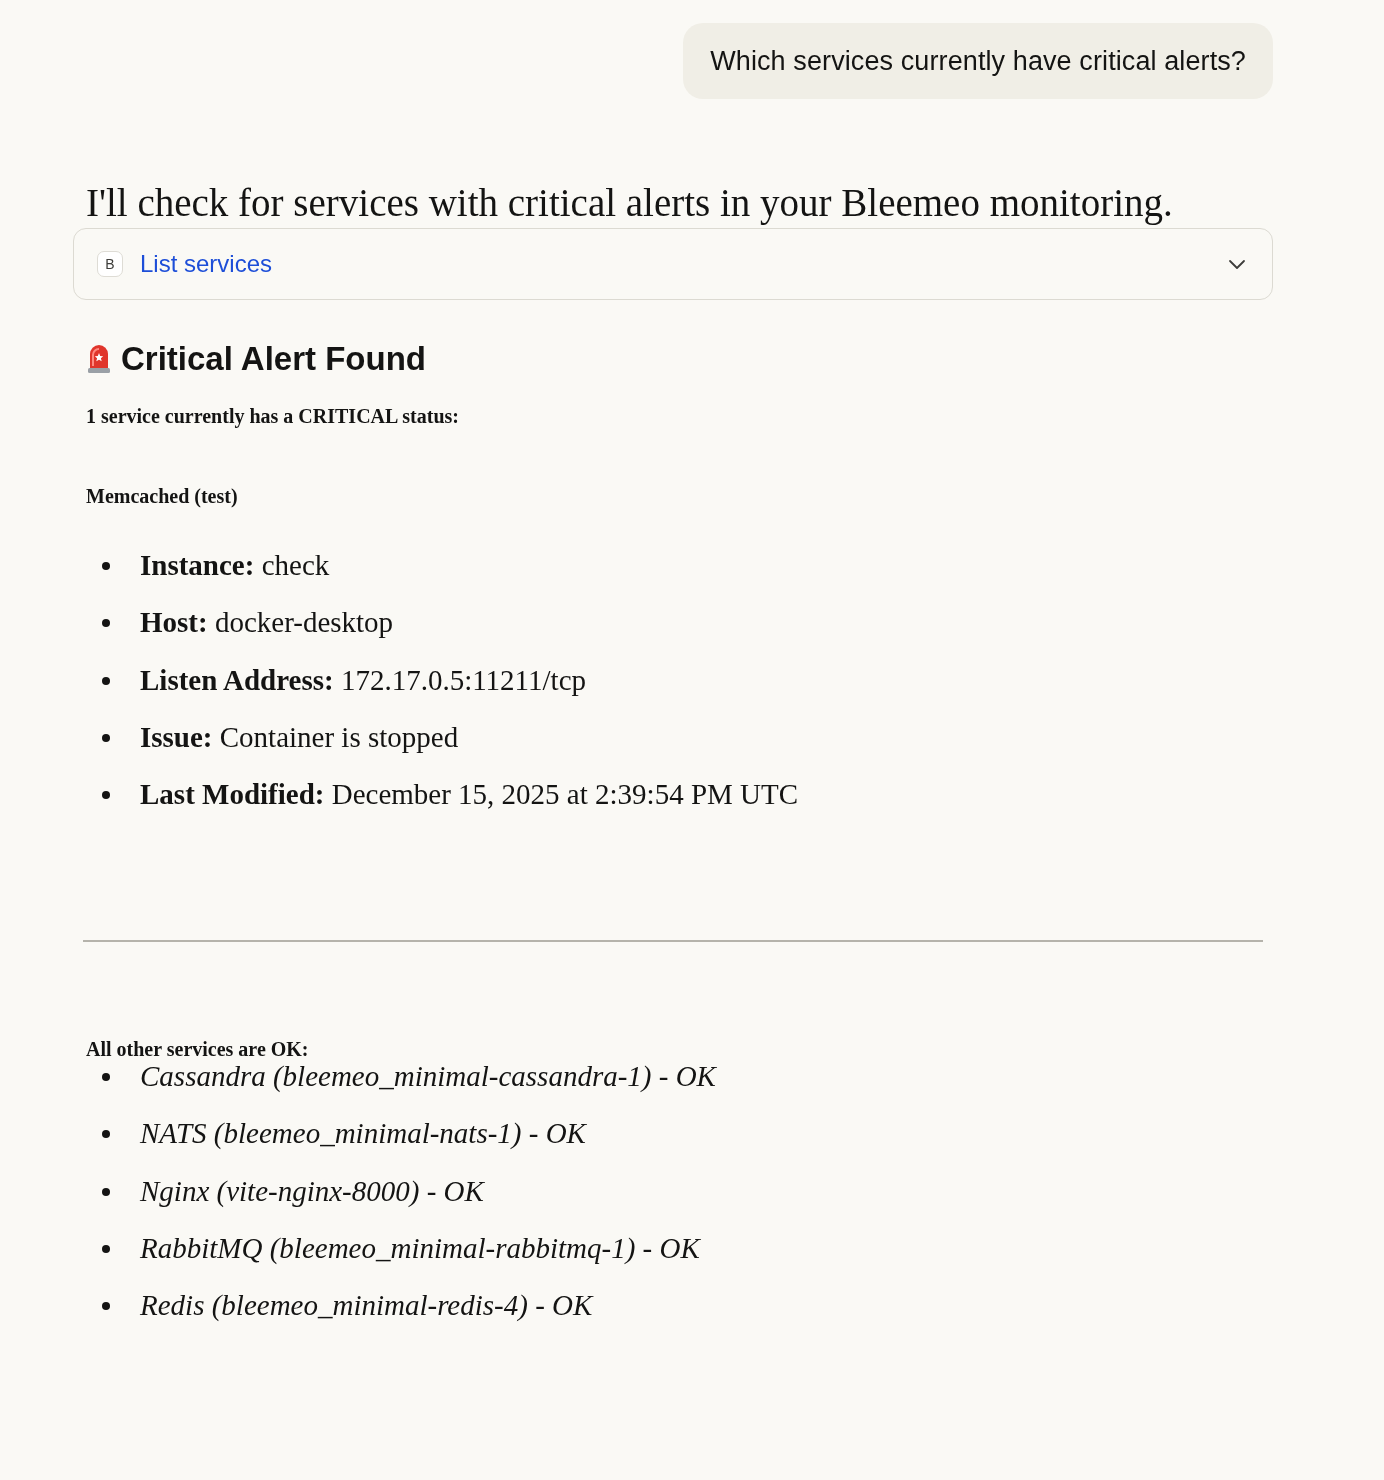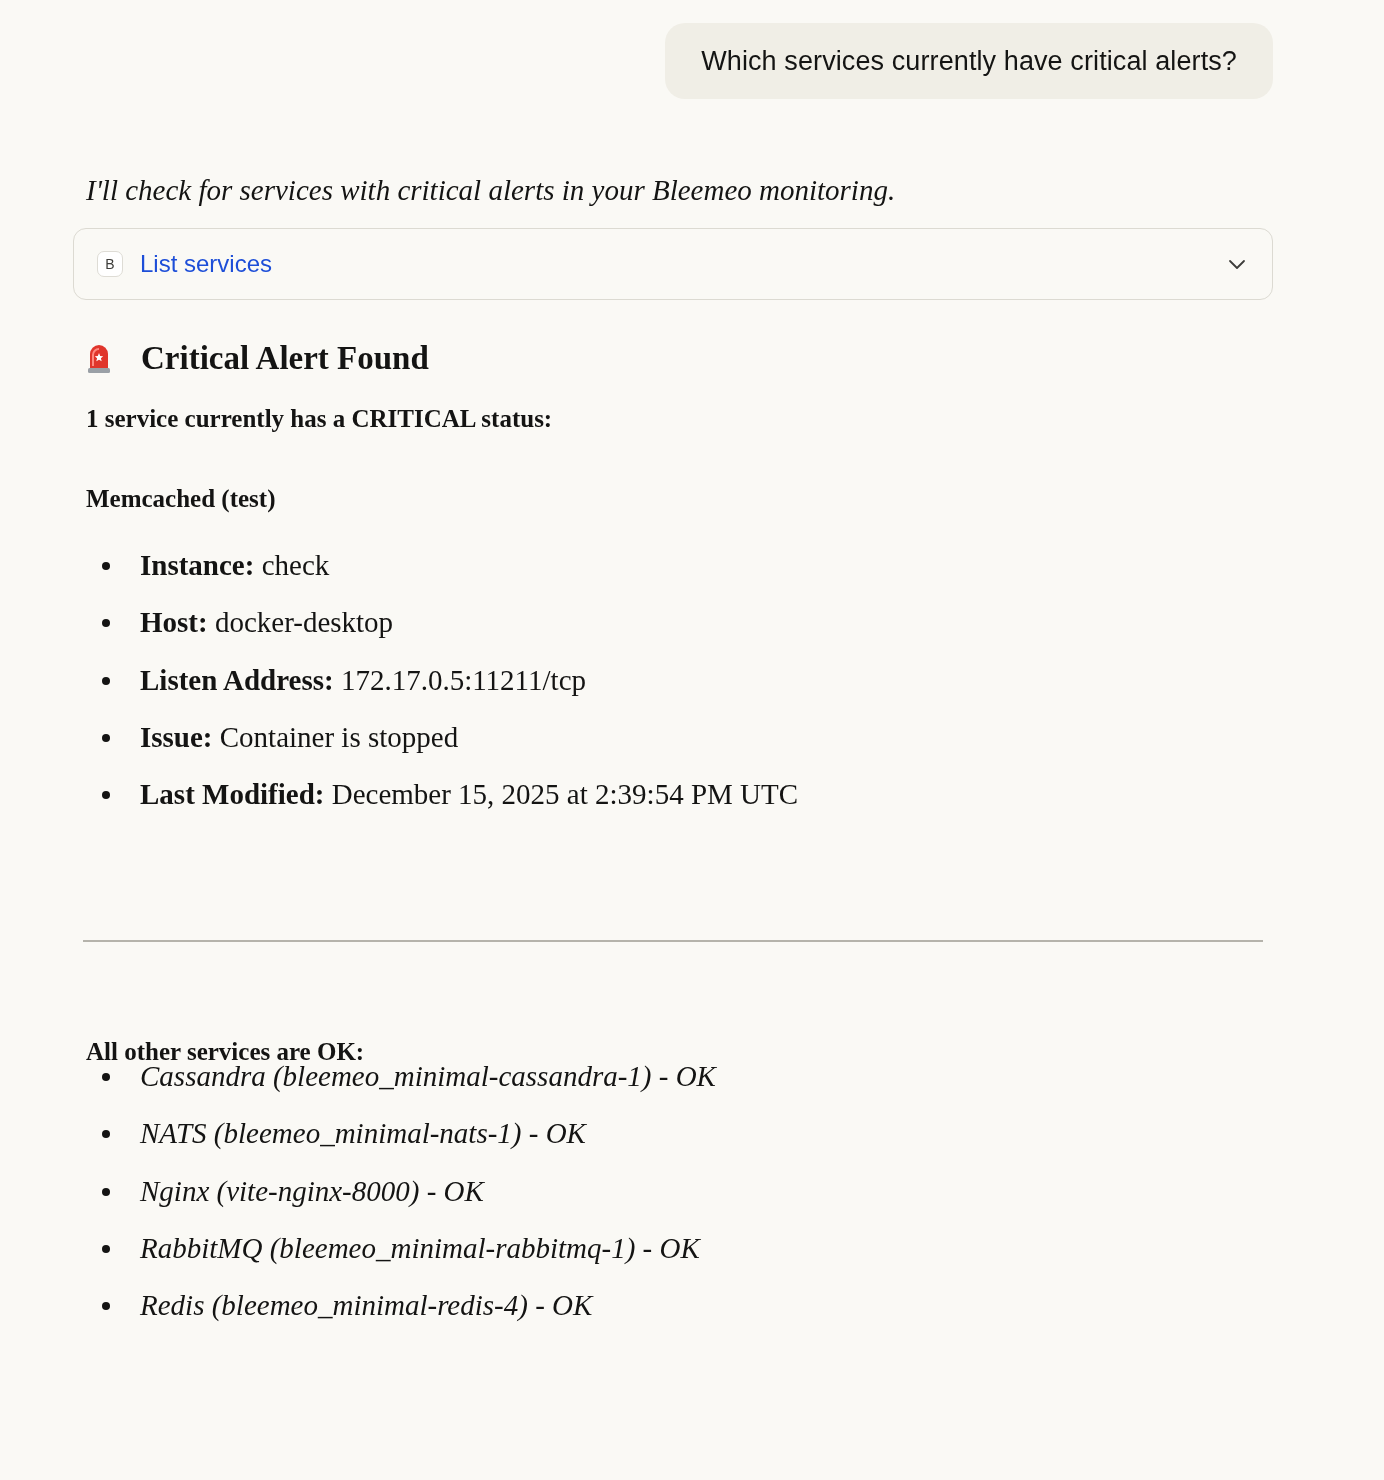--- a/index.html
+++ b/index.html
@@ -4,56 +4,56 @@
 <style>
   html, body { margin:0; padding:0; }
   body {
     width:1384px; height:1480px; overflow:hidden;
     background:#faf9f5; color:#141413;
     font-family:"DejaVu Serif", "Liberation Serif", serif;
   }
   .user-row { position:absolute; top:23px; right:111px; }
   .user-bubble {
     background:#f0eee6; border-radius:20px;
-    padding:0 36px; height:76px; box-sizing:border-box;
+    padding:0 27px; height:76px; box-sizing:border-box;
     display:flex; align-items:center;
     font-family:"Liberation Sans","DejaVu Sans",sans-serif;
     font-size:27px; color:#141413; letter-spacing:0.1px;
   }
   .intro {
-    position:absolute; left:86px; top:172px;
-    font-family:"Liberation Serif",serif; font-size:29px; line-height:36px;font-style:italic;
+    position:absolute; left:86px; top:185px;
+    font-family:"Liberation Serif",serif; font-size:39px; line-height:36px;
   }
   .tool-card {
     position:absolute; left:73px; top:228px; width:1200px; height:72px;
     box-sizing:border-box; border:1.5px solid #dcdad2; border-radius:13px;
     background:#faf9f5; display:flex; align-items:center; cursor:pointer;
   }
   .tool-logo {
     width:26px; height:26px; margin-left:23px; border:1.5px solid #dedcd5;
     border-radius:7px; background:#fff; box-sizing:border-box;
     display:flex; align-items:center; justify-content:center;
     font-family:"Liberation Sans",sans-serif; font-size:14px; color:#3d3d3a;
   }
   .tool-label {
     margin-left:17px; font-family:"Liberation Sans",sans-serif;
     font-size:24px; color:#1d4ed8;
   }
   .tool-chev { margin-left:auto; margin-right:24px; width:22px; height:22px; }
   .h2 {
     position:absolute; left:86px; top:340px;
-    font-family:Liberation Serif, serif; font-weight:bold; font-size:33px;
-    display:flex; align-items:center;gap:20px;
+    font-family:Liberation Sans, sans-serif; font-weight:bold; font-size:33px;
+    display:flex; align-items:center;
   }
   .siren {
     display:inline-block; width:26px; height:30px; margin-right:9px; position:relative;
   }
   .bold-line {
     position:absolute; left:86px; font-family:"Liberation Serif",serif;
-    font-weight:bold; font-size:25px;
+    font-weight:bold; font-size:20px;
   }
   ul.list { position:absolute; left:86px; margin:0; padding:0; list-style:none; }
   ul.list li {
     position:relative; padding-left:54px; height:57.3px; line-height:36px;
     font-family:"Liberation Serif",serif; font-size:29px;
   }
   ul.list li::before {
     content:""; position:absolute; left:16px; top:15px;
     width:8px; height:8px; border-radius:50%; background:#141413;
   }

